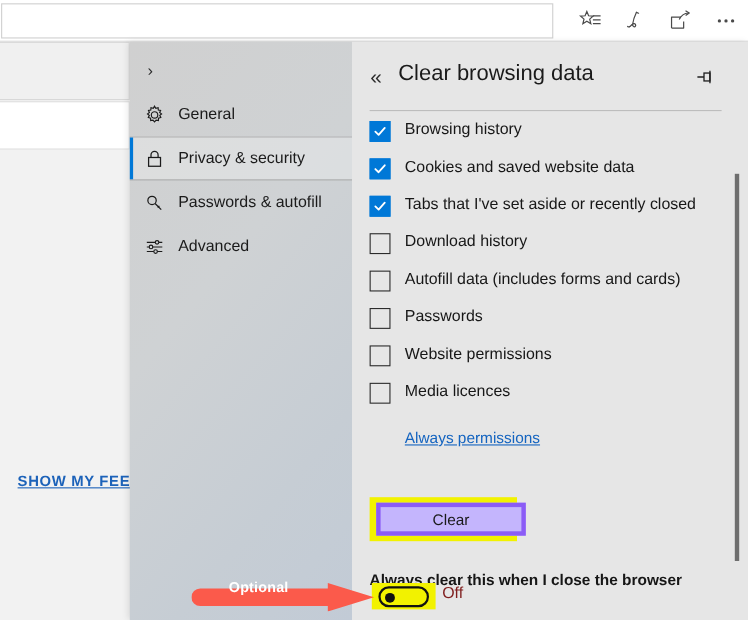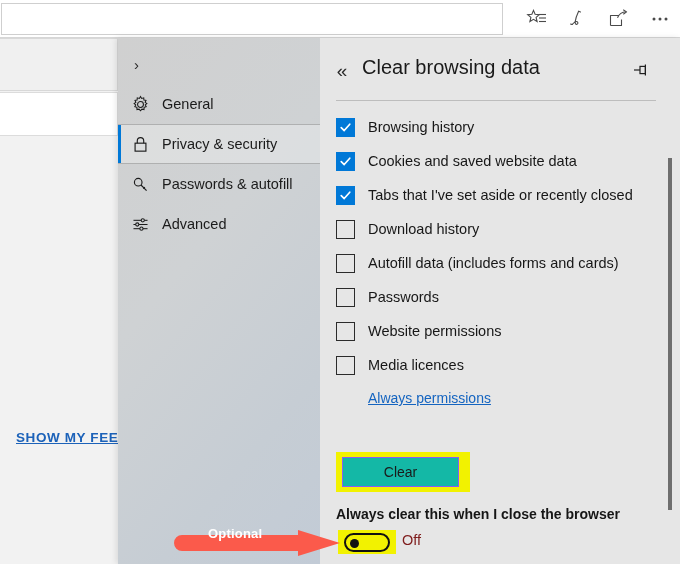--- a/index.html
+++ b/index.html
@@ -105,21 +105,21 @@
   #pin-button{
     position:absolute;right:24px;top:20px;width:26px;height:24px;
     display:flex;align-items:center;justify-content:center;color:#1f1f1f;
   }
   #panel-divider{
     position:absolute;left:16px;top:62px;width:320px;height:1px;background:#bdbdbd;
   }
 
   #checkbox-list{position:absolute;left:0;top:72px;width:360px;}
   .cb-row{
-    height:34px;display:flex;align-items:center;padding-left:16px;box-sizing:border-box;
+    height:34px;display:flex;padding-left:16px;box-sizing:border-box;
   }
   .cb{
     width:19px;height:19px;box-sizing:border-box;flex:0 0 19px;
     display:flex;align-items:center;justify-content:center;
   }
   .cb.off{border:1.5px solid #2b2b2b;background:transparent;}
   .cb.on{background:#0078d7;border:1.5px solid #0078d7;}
   .cb.on svg{display:block;}
   .cb-label{
     margin-left:13px;font-size:14.5px;color:#171717;white-space:nowrap;
@@ -128,27 +128,27 @@
     position:absolute;left:48px;top:352px;
     font-size:14px;color:#1464c0;white-space:nowrap;
   }
 
   
   #clear-highlight{
     position:absolute;left:336px;top:452px;width:134px;height:40px;
     background:#f2f200;
   }
   #clear-button{
-    position:absolute;left:342px;top:457px;width:117px;height:30px;
-    background:#14b8a6;border:1px solid #8b5cf6;box-sizing:border-box;
+    position:absolute;left:342px;top:457px;width:136px;height:30px;
+    background:#c4b5fd;border:4px solid #8b5cf6;box-sizing:border-box;
     display:flex;align-items:center;justify-content:center;
     font-size:14px;color:#1a1a1a;
   }
   #always-clear-label{
-    position:absolute;left:336px;top:506px;
+    position:absolute;left:336px;top:519px;
     font-size:14px;color:#161616;font-weight:bold;white-space:nowrap;
   }
   #toggle-highlight{
     position:absolute;left:338px;top:530px;width:58px;height:24px;
     background:#f2f200;
   }
   #toggle-switch{
     position:absolute;left:344px;top:533px;width:46px;height:19px;
     border:2px solid #111;border-radius:10px;box-sizing:border-box;
     background:transparent;

